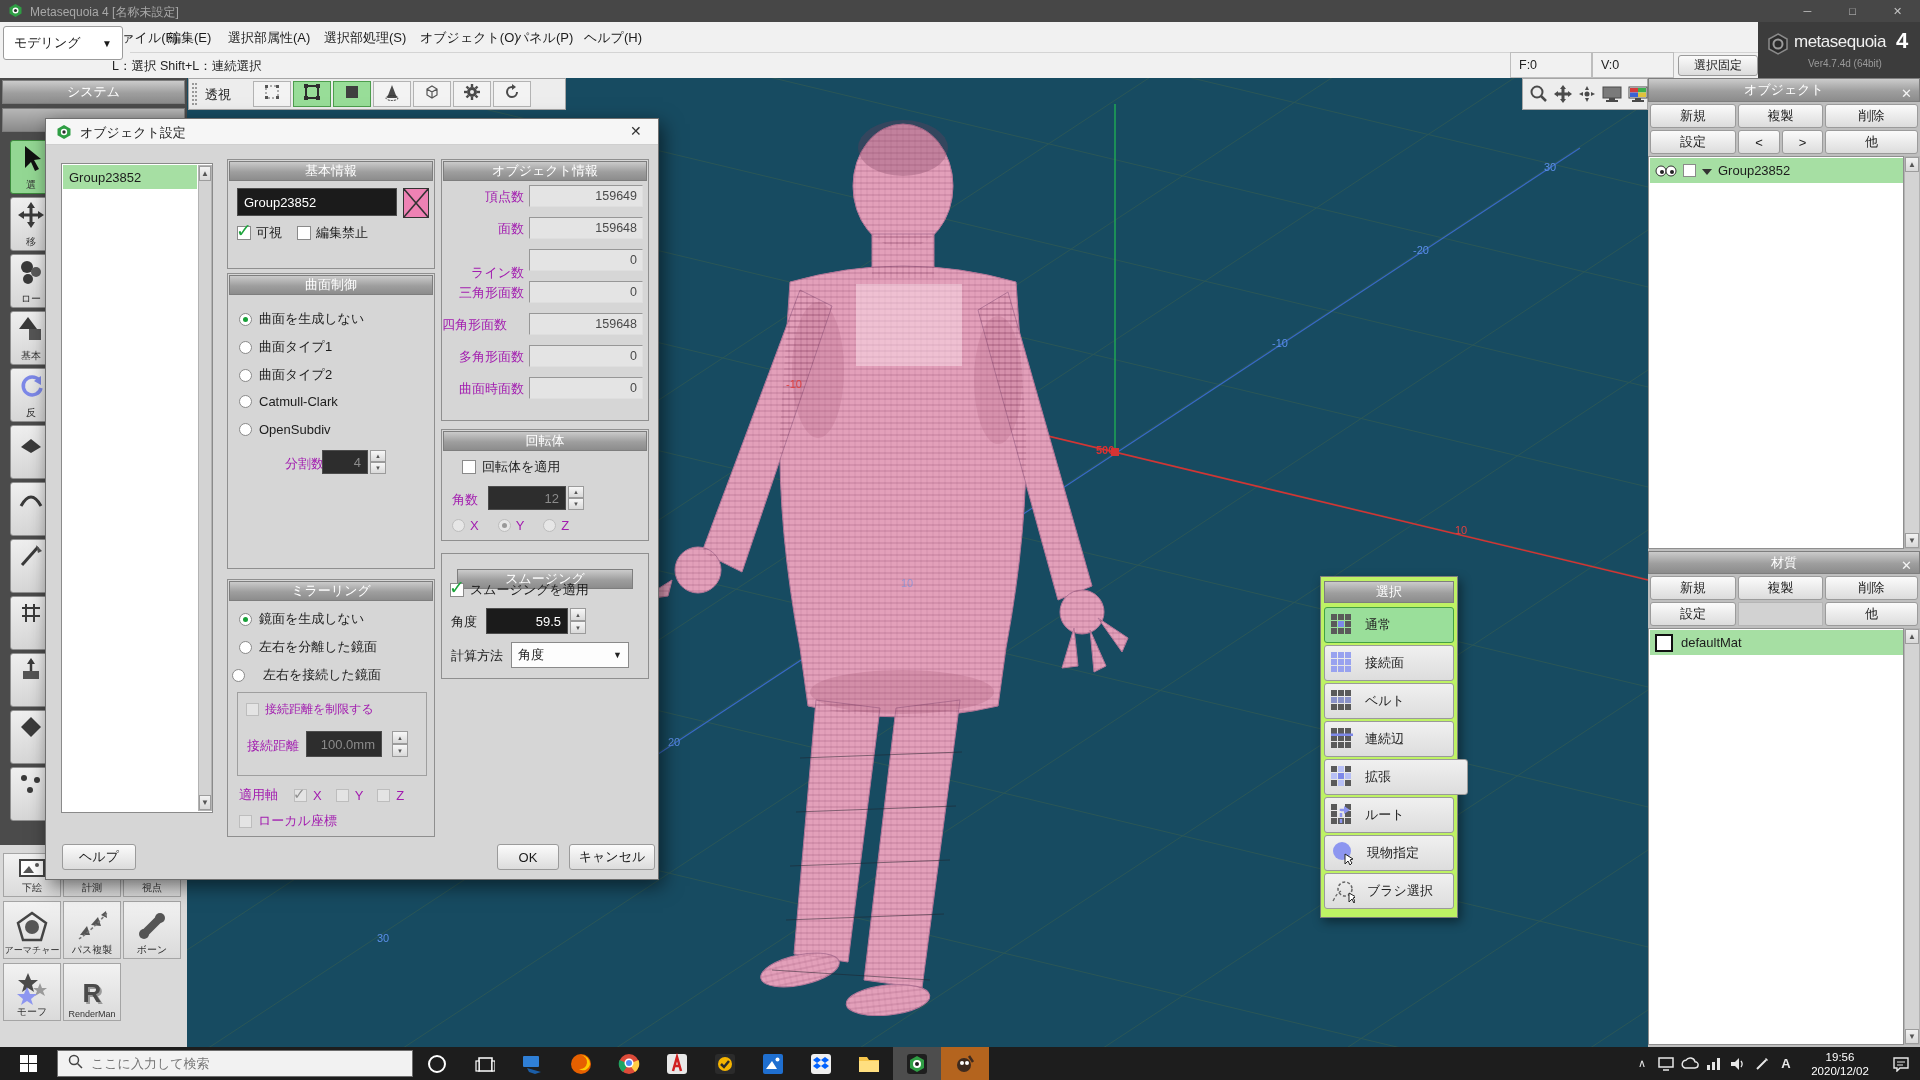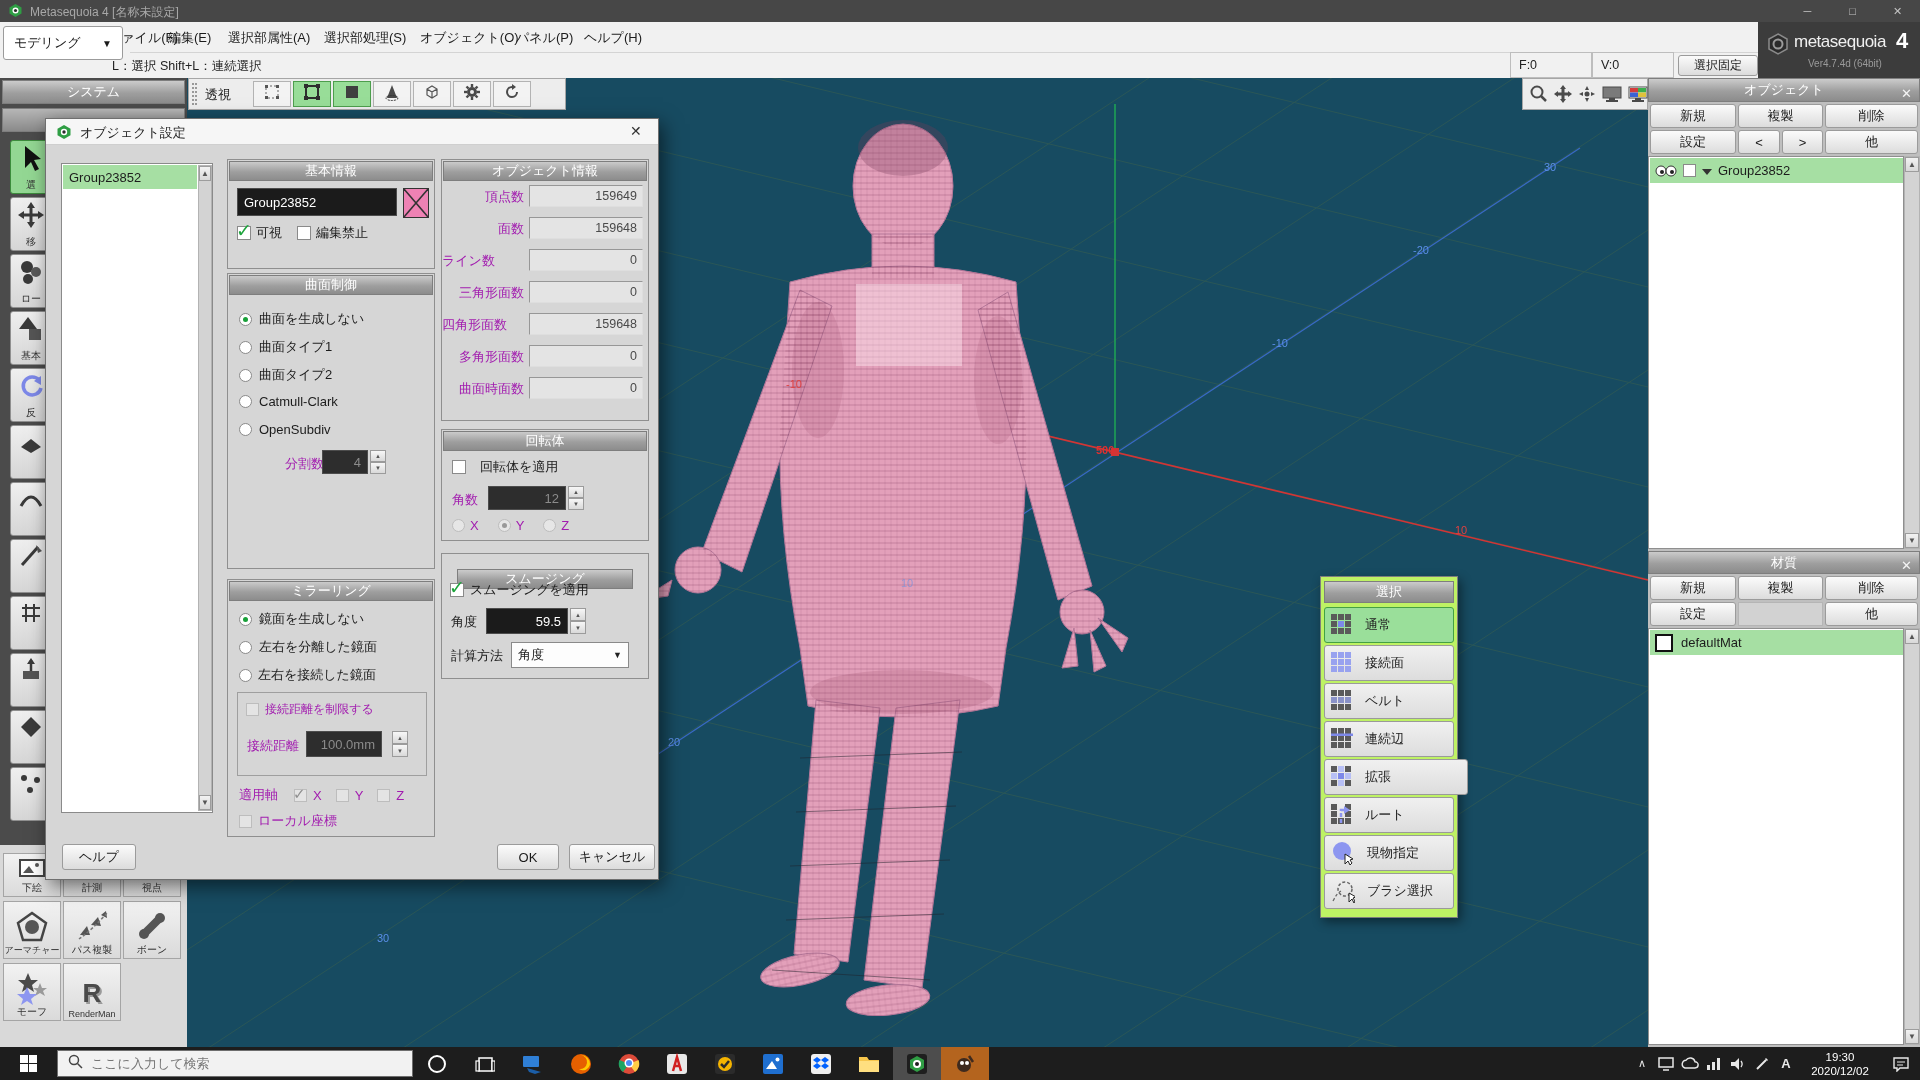--- a/index.html
+++ b/index.html
@@ -760,21 +760,21 @@
     <div class="a box" style="left:181px;top:460px;width:208px;height:258px">
       <div class="grad" style="height:20px;line-height:20px;margin:1px">ミラーリング</div>
       <div class="a row" style="left:11px;top:30px;gap:7px">
           <span class="rd on"></span>
           <span class="lbl">鏡面を生成しない</span>
         </div>
       <div class="a row" style="left:11px;top:58px;gap:7px">
           <span class="rd"></span>
           <span class="lbl">左右を分離した鏡面</span>
         </div>
-      <div class="a row" style="left:11px;top:86px;gap:6px">
+      <div class="a row" style="left:4px;top:86px;gap:18px">
           <span class="rd"></span>
           <span class="lbl">左右を接続した鏡面</span>
         </div>
       <div class="a" style="left:9px;top:112px;width:190px;height:84px;border:1px solid #9f9f9f">
         <div class="a row" style="left:8px;top:8px;gap:6px">
             <span class="cb d" style="width:13px;height:13px"></span>
             <span class="lbl dis" style="font-size:12px">接続距離を制限する</span>
           </div>
         <span class="a lbl dis" style="left:9px;top:44px">接続距離</span>
         <div class="a df d rt" style="left:68px;top:38px;width:76px;height:26px">100.0mm</div>
@@ -797,35 +797,35 @@
         <span class="lbl dis">ローカル座標</span>
       </div>
     </div>
 
     <div class="a box" style="left:395px;top:40px;width:208px;height:262px">
       <div class="grad" style="height:20px;line-height:20px;margin:1px">オブジェクト情報</div>
       <span class="a lbl dis" style="left:0;top:28px;width:82px;text-align:right">頂点数</span>
       <div class="a sunk" style="left:87px;top:25px;width:114px;height:22px">159649</div>
       <span class="a lbl dis" style="left:0;top:60px;width:82px;text-align:right">面数</span>
       <div class="a sunk" style="left:87px;top:57px;width:114px;height:22px">159648</div>
-      <span class="a lbl dis" style="left:0;top:92px;width:82px;text-align:left">ライン数</span>
+      <span class="a lbl dis" style="left:0;top:104px;width:82px;text-align:right">ライン数</span>
       <div class="a sunk" style="left:87px;top:89px;width:114px;height:22px">0</div>
       <span class="a lbl dis" style="left:0;top:124px;width:82px;text-align:right">三角形面数</span>
       <div class="a sunk" style="left:87px;top:121px;width:114px;height:22px">0</div>
       <span class="a lbl dis" style="left:0;top:156px;width:82px;">四角形面数</span>
       <div class="a sunk" style="left:87px;top:153px;width:114px;height:22px">159648</div>
       <span class="a lbl dis" style="left:0;top:188px;width:82px;text-align:right">多角形面数</span>
       <div class="a sunk" style="left:87px;top:185px;width:114px;height:22px">0</div>
       <span class="a lbl dis" style="left:0;top:220px;width:82px;text-align:right">曲面時面数</span>
       <div class="a sunk" style="left:87px;top:217px;width:114px;height:22px">0</div>
     </div>
 
     <div class="a box" style="left:395px;top:310px;width:208px;height:112px">
       <div class="grad" style="height:20px;line-height:20px;margin:1px">回転体</div>
-      <div class="a row" style="left:10px;top:28px;gap:14px">
+      <div class="a row" style="left:20px;top:28px;gap:6px">
         <span class="cb"></span>
         <span class="lbl">回転体を適用</span>
       </div>
       <span class="a lbl dis" style="left:10px;top:61px">角数</span>
       <div class="a df d rt" style="left:46px;top:56px;width:78px;height:24px">12</div>
       <div class="a sp" style="left:126px;top:56px;width:16px;height:24px">
           <span>▲</span>
           <span>▼</span>
         </div>
       <div class="a row" style="left:10px;top:88px;gap:5px">
@@ -993,21 +993,21 @@
         </svg>
       </div>
     <div class="tray-ic">
         <svg width="14" height="14">
           <line x1="2" y1="12" x2="11" y2="3" stroke="#e8e8e8" stroke-width="2"></line>
           <polygon points="11,1 13,3 12,4 10,2" fill="#e8e8e8"></polygon>
         </svg>
       </div>
     <div class="tray-ic" style="font-size:13px;font-weight:700">A</div>
     <div style="width:84px;text-align:center;color:#fff;font-size:11.5px;line-height:14px;flex:none">
-      <div>19:30</div>
+      <div>19:56</div>
       <div>2020/12/02</div>
     </div>
     <div class="tray-ic" style="width:38px">
         <svg width="18" height="16">
           <path d="M2,2 h14 v10 h-8 l-3,3 v-3 h-3 Z" fill="none" stroke="#e8e8e8" stroke-width="1.4"></path>
           <line x1="5" y1="6" x2="13" y2="6" stroke="#e8e8e8"></line>
           <line x1="5" y1="9" x2="11" y2="9" stroke="#e8e8e8"></line>
         </svg>
       </div>
   </div>

